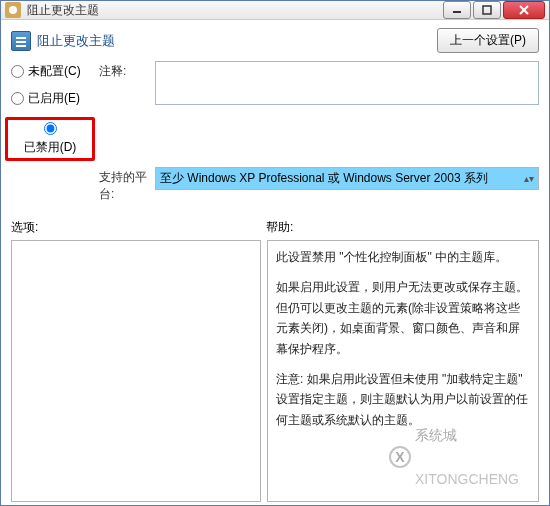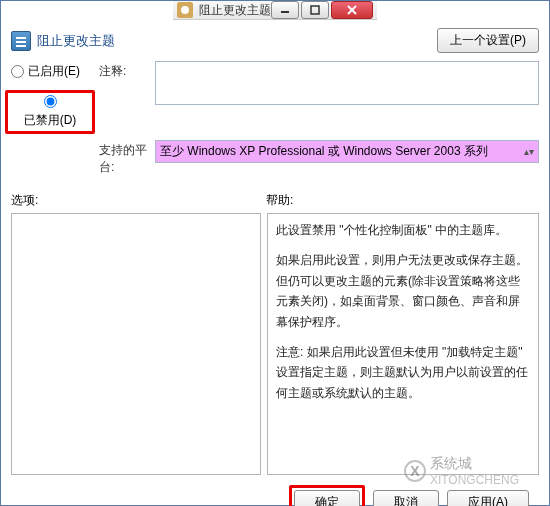--- a/index.html
+++ b/index.html
@@ -26,40 +26,40 @@
 .nav-btn { padding: 3px 12px; border: 1px solid #8a8a8a; background: linear-gradient(#fdfdfd,#e5e5e5); border-radius: 3px; font-size: 12px; cursor: default; }
 
 .form-area { display: grid; grid-template-columns: 84px 52px 1fr; gap: 6px 4px; align-items: start; margin-bottom: 6px; }
 .radio-col { display: flex; flex-direction: column; gap: 10px; padding-top: 2px; }
 .radio-item { display: flex; align-items: center; gap: 4px; white-space: nowrap; }
 .radio-item input { margin: 0; }
 .highlight-red { border: 3px solid #e80000; border-radius: 2px; padding: 2px 4px; margin-left:-6px;flex-direction:column; }
 
 .label-col { color: #333; padding-top: 2px; }
 .comment-box { width: 100%; height: 44px; border: 1px solid #a8b8c8; background: #fff; resize: none; font-family: inherit; font-size: 12px; padding: 2px; }
-.platform-box { width: 100%; border: 1px solid #a8b8c8; background: #f0abfc; font-size: 12px; padding: 2px 4px; display:flex; justify-content:space-between; align-items:center; }
+.platform-box { width: 100%; border: 1px solid #a8b8c8; background: #7dd3fc; font-size: 12px; padding: 2px 4px; display:flex; justify-content:space-between; align-items:center; }
 .platform-box .chev { font-size: 10px; color:#555; }
 
 .section-labels { display: flex; margin: 10px 0 4px 0; }
 .section-labels .left { width: 255px; }
 .section-labels .right { flex: 1; }
 
 .panes { display: flex; gap: 6px; height: 262px; }
 .pane { border: 1px solid #b4b4b4; background: #fff; padding: 6px 8px; overflow: auto; }
 .pane.left { width: 250px; }
 .pane.right { flex: 1; line-height: 1.7; color: #222; font-size: 12px; }
 .pane.right p { margin-bottom: 10px; }
 
 .footer { display: flex; justify-content: flex-end; gap: 8px; padding: 10px 10px 0 0; align-items:center; }
 .footer-btn { padding: 3px 20px; border: 1px solid #8a8a8a; background: linear-gradient(#fdfdfd,#e5e5e5); border-radius: 3px; font-size: 12px; cursor: default; }
 .ok-highlight { border: 3px solid #e80000; padding: 2px; border-radius: 2px; }
 .watermark { position:absolute; right: 30px; bottom: 18px; opacity: 0.5; display:flex; align-items:center; gap:4px; font-size:14px; color:#555; pointer-events:none;}
 .watermark .logo { width:22px; height:22px; border:2px solid #888; border-radius:50%; display:flex; align-items:center; justify-content:center; font-weight:bold; }
-.watermark .sub { font-size:12px; display:block; color:#888; }
-.app { position: relative; width:550px; height:506px; border:1px solid #5a7aaa; background:#fff; display:flex; flex-direction:column;align-items:center; }
+.watermark .sub { font-size:14px; display:block; color:#888;margin-top:26px; }
+.app { position: relative; width:550px; height:506px; border:1px solid #5a7aaa; background:#fff; display:flex; flex-direction:column; }
 .body-area { flex:1; display:flex; flex-direction:column; }
 </style>
 </head>
 <body>
 
 <div class="app">
 
 <div class="titlebar">
   <div class="titlebar-left">
     <span class="titlebar-icon"></span>
@@ -92,20 +92,24 @@
       <span class="header-icon"></span>
       <span class="header-title">阻止更改主题</span>
     </div>
     <div class="nav-btns">
       <button class="nav-btn"><span>上一个设置(P)</span></button>
     </div>
   </div>
 
   <div class="form-area">
     <div class="radio-col">
+      <div class="radio-item">
+        <input type="radio" name="state" style="">
+        <label>未配置(C)</label>
+      </div>
       <div class="radio-item">
         <input type="radio" name="state" style="">
         <label>已启用(E)</label>
       </div>
       <div class="radio-item highlight-red">
         <input type="radio" name="state" checked="" style="">
         <label>已禁用(D)</label>
       </div>
     </div>
 

